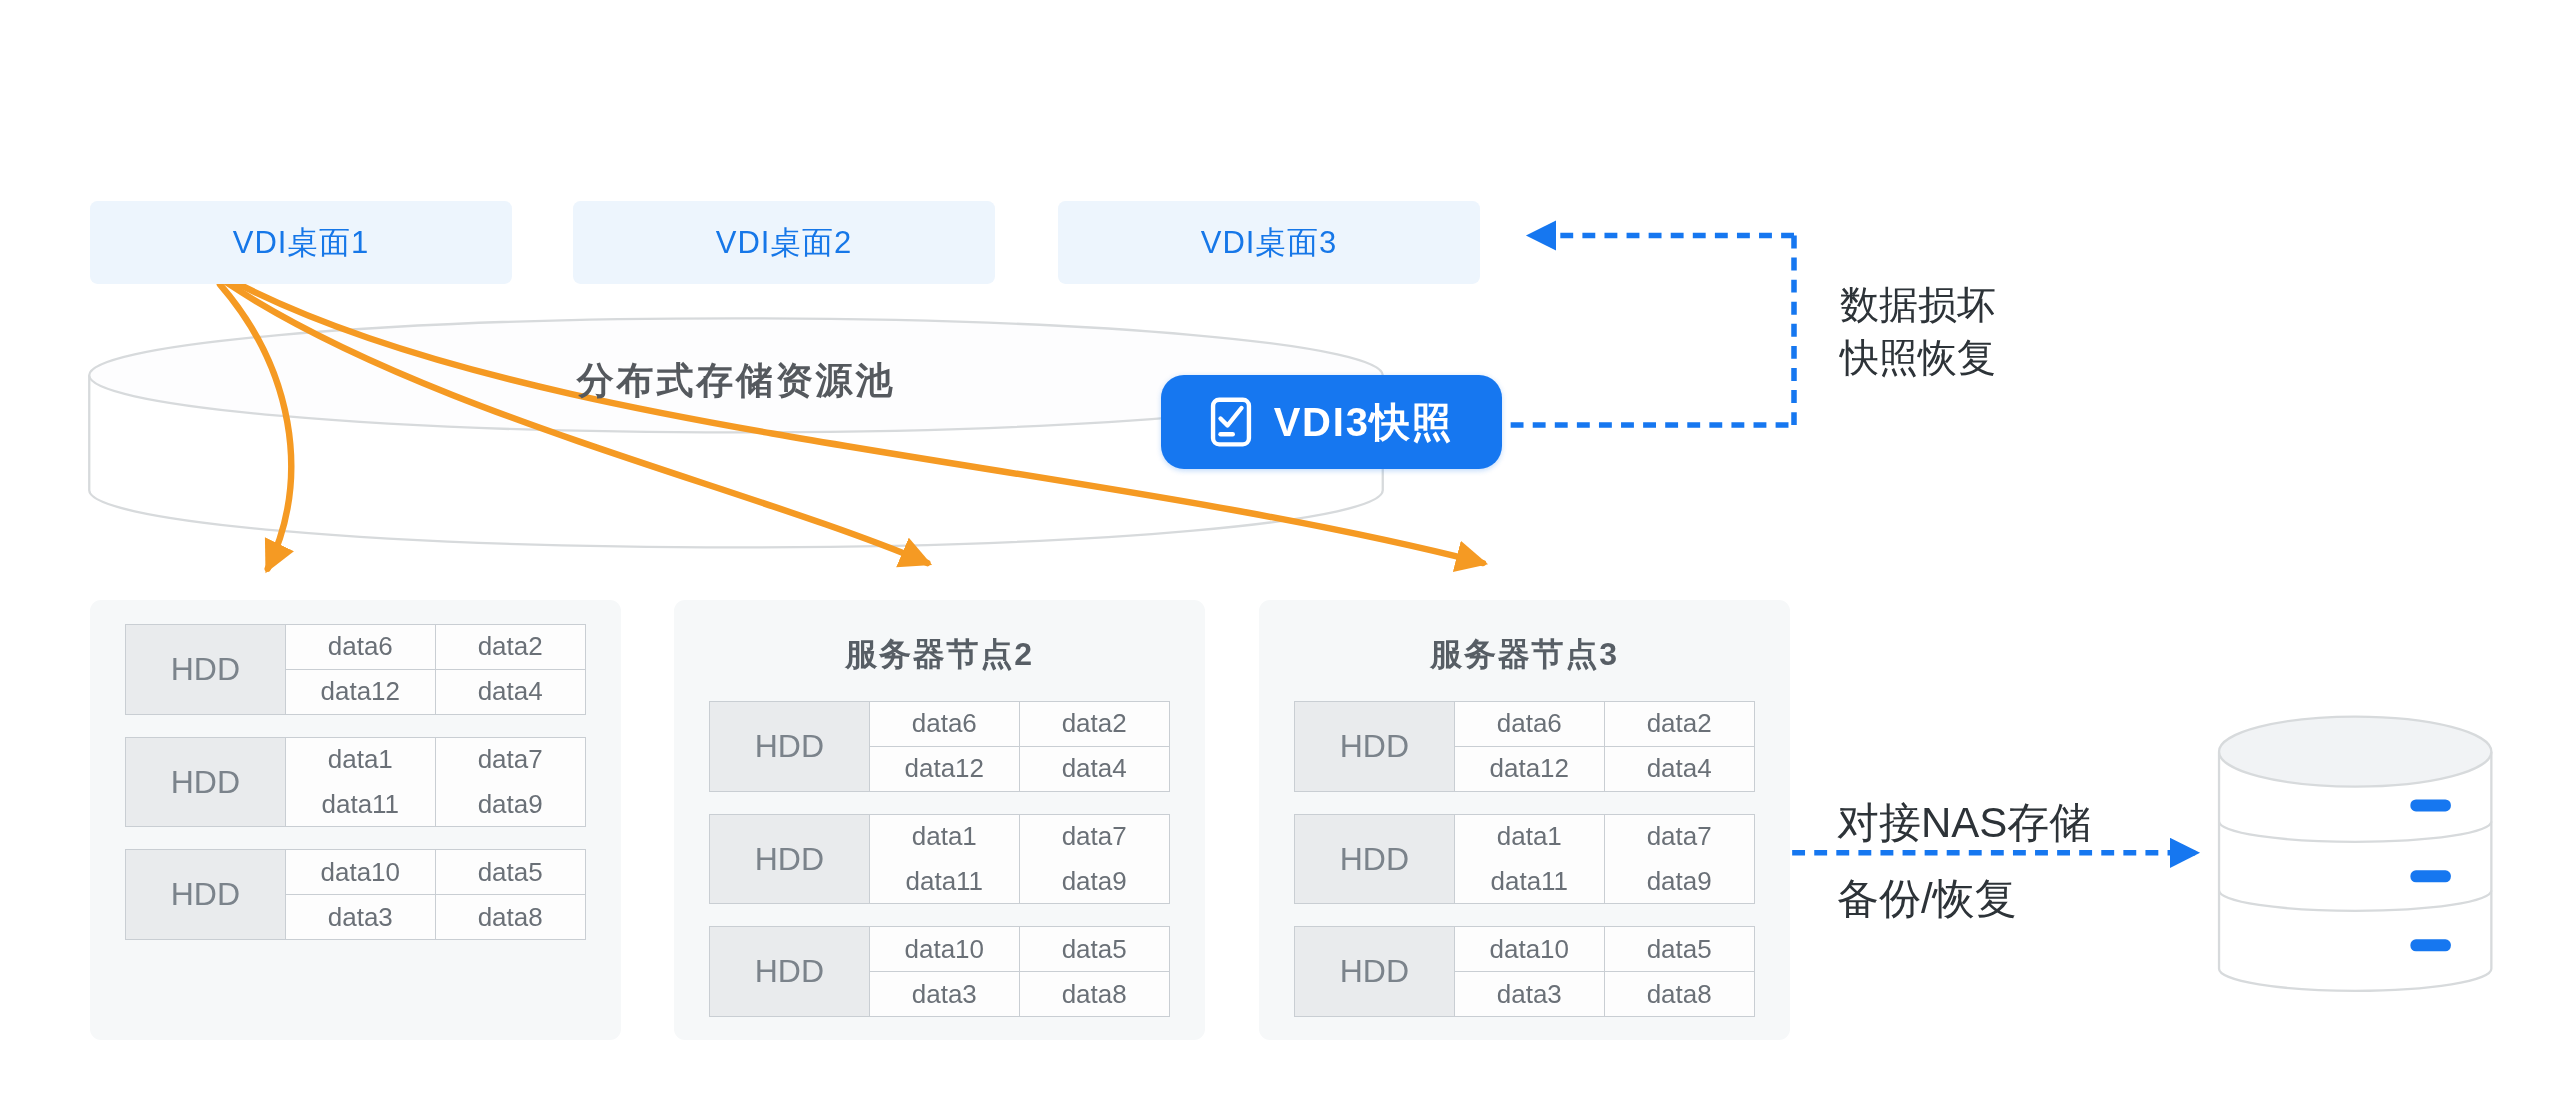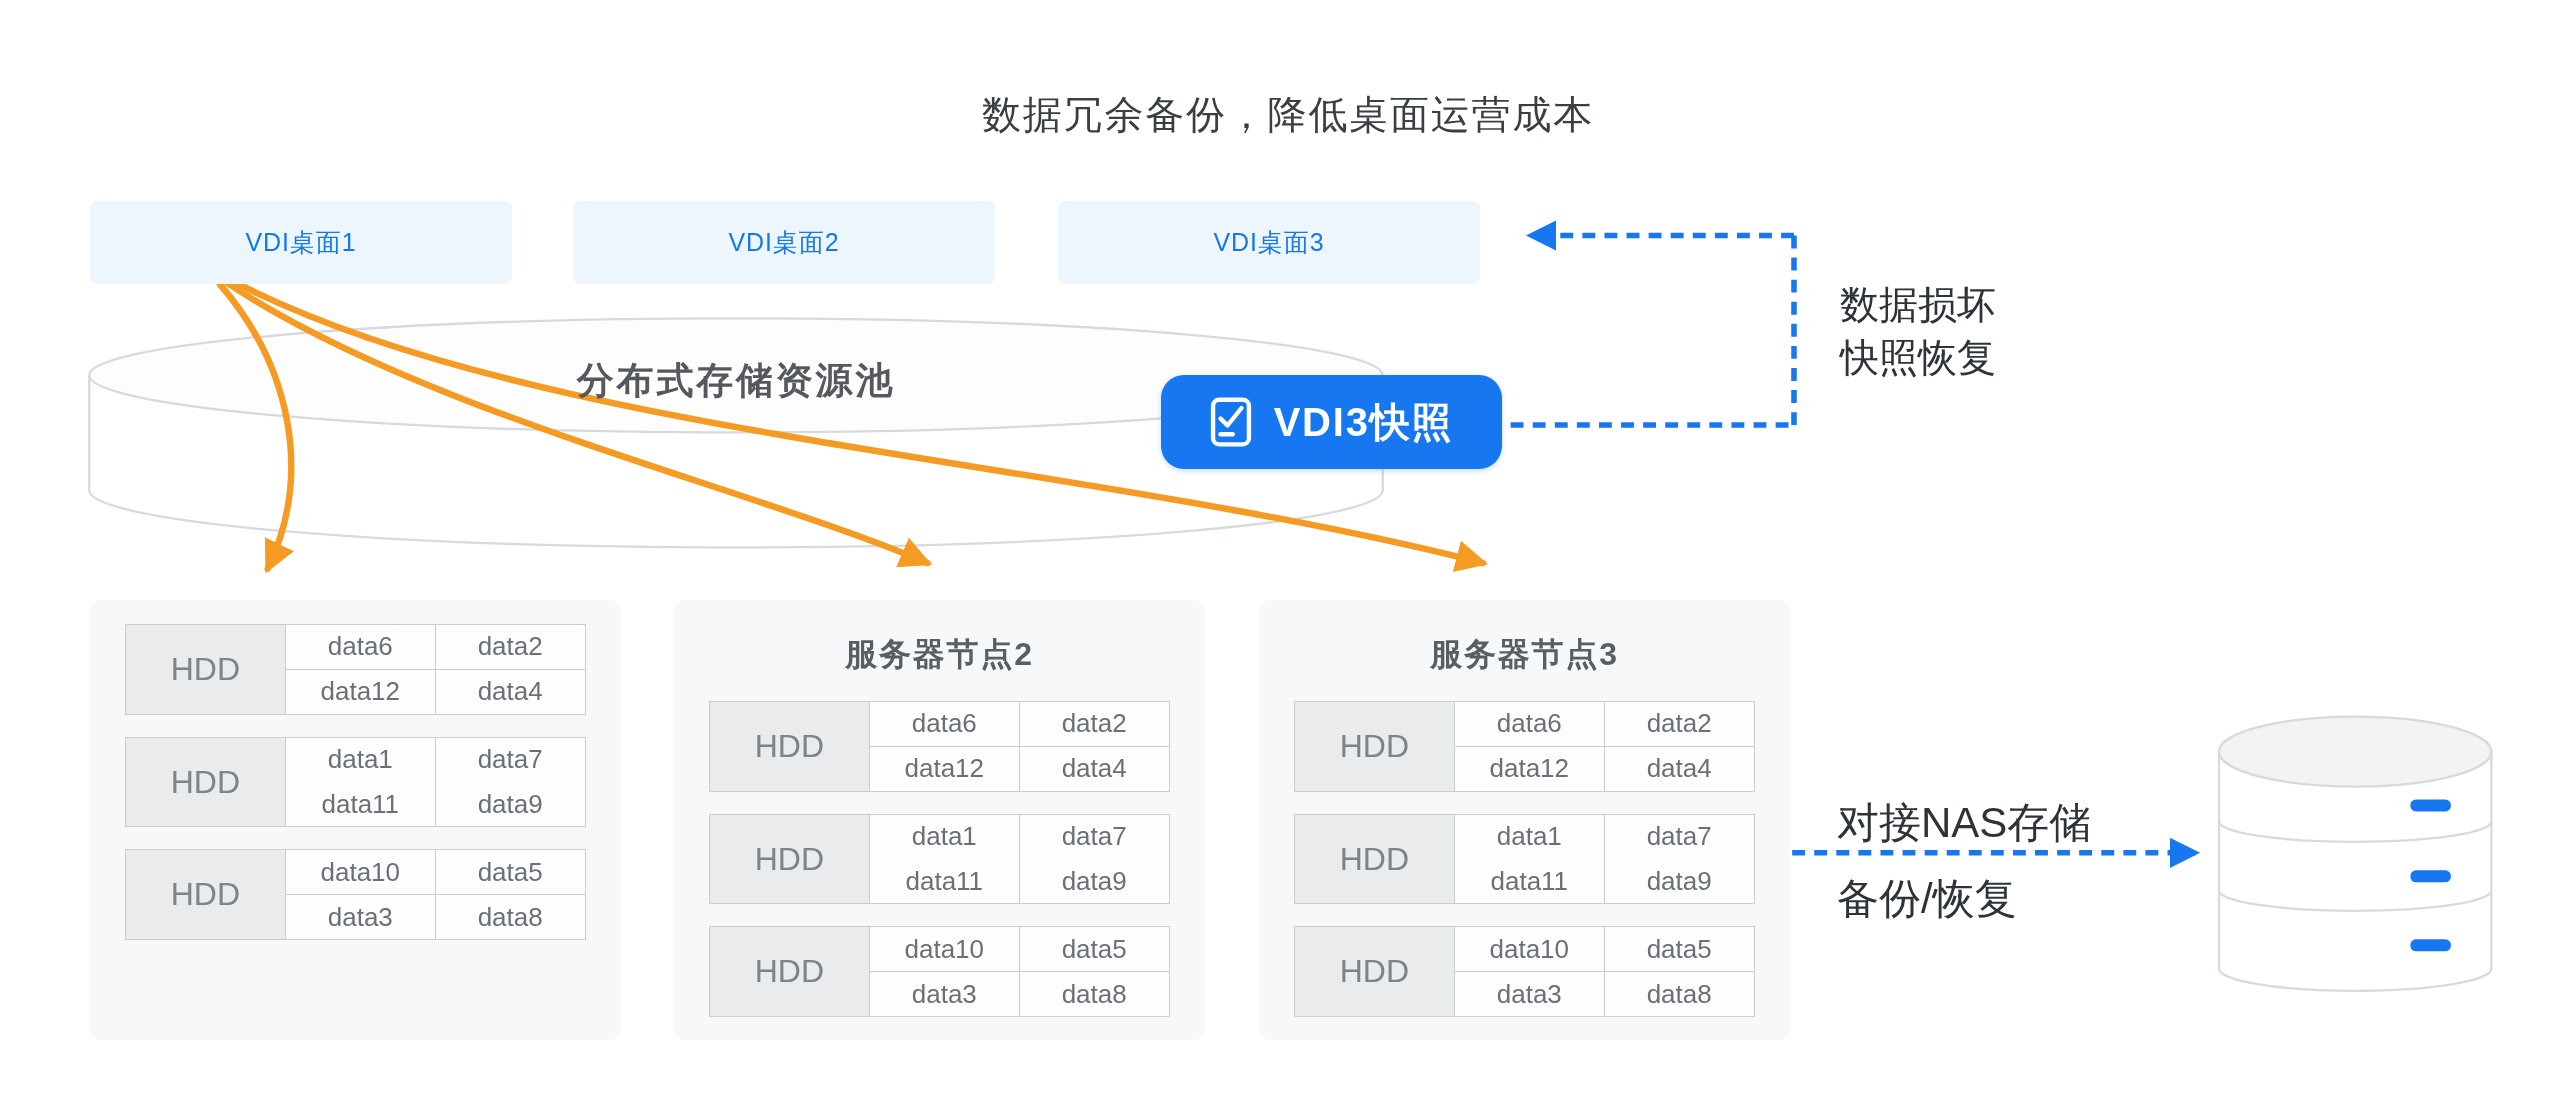--- a/index.html
+++ b/index.html
@@ -6,21 +6,21 @@
   .stage{position:relative;width:2576px;height:1104px;background:#fff;overflow:hidden;
          font-family:"Liberation Sans","DejaVu Sans",sans-serif;}
   .abs{position:absolute;}
   svg.layer{position:absolute;left:0;top:0;z-index:1;}
   .ov{z-index:2;}
 
   .main-title{left:0;right:0;top:88px;text-align:center;font-size:39px;color:#3a3f44;letter-spacing:1.8px;}
 
   .vdi-box{top:201px;width:422px;height:83px;background:#edf5fd;border-radius:7.4px;
            display:flex;align-items:center;justify-content:center;
-           color:#1677e8;font-size:25px;letter-spacing:0.9px;}
+           color:#1677e8;font-size:31px;letter-spacing:0.9px;}
   .vdi-1{left:90px;} .vdi-2{left:573px;} .vdi-3{left:1058px;}
 
   .pool-label{left:414px;top:356px;width:644px;text-align:center;
               font-size:37px;font-weight:bold;color:#55595e;letter-spacing:2.8px;}
 
   .snap-btn{left:1161px;top:375px;width:341px;height:94px;background:#1677F0;border-radius:23px;
             display:flex;align-items:center;justify-content:center;gap:22px;
             color:#fff;font-size:40px;font-weight:bold;letter-spacing:1.8px;
             box-shadow:0 1.8px 5.5px rgba(22,119,240,.25);}
   .snap-btn .ic{width:42px;height:52px;display:block;}
@@ -80,21 +80,20 @@
       <path d="M 2412 817 L 2412 1053 A 148 24 0 0 0 2708 1053 L 2708 817" fill="#ffffff" stroke="#d7dadc" stroke-width="2.5"></path>
       <path d="M 2412 893 A 148 22 0 0 0 2708 893" fill="none" stroke="#d7dadc" stroke-width="2.5"></path>
       <path d="M 2412 968 A 148 22 0 0 0 2708 968" fill="none" stroke="#d7dadc" stroke-width="2.5"></path>
       <ellipse cx="2560" cy="817" rx="148" ry="38" fill="#f1f3f5" stroke="#d7dadc" stroke-width="2.5"></ellipse>
       <rect x="2620" y="869" width="44" height="13" rx="6" fill="#1677F0"></rect>
       <rect x="2620" y="946" width="44" height="13" rx="6" fill="#1677F0"></rect>
       <rect x="2620" y="1021" width="44" height="13" rx="6" fill="#1677F0"></rect>
     </g>
   </svg>
 
-  <div class="abs ov main-title">数据冗余备份，降低桌面运营成本</div>
 
   <div class="abs ov vdi-box vdi-1">
     <span>VDI桌面1</span>
   </div>
   <div class="abs ov vdi-box vdi-2">
     <span>VDI桌面2</span>
   </div>
   <div class="abs ov vdi-box vdi-3">
     <span>VDI桌面3</span>
   </div>

